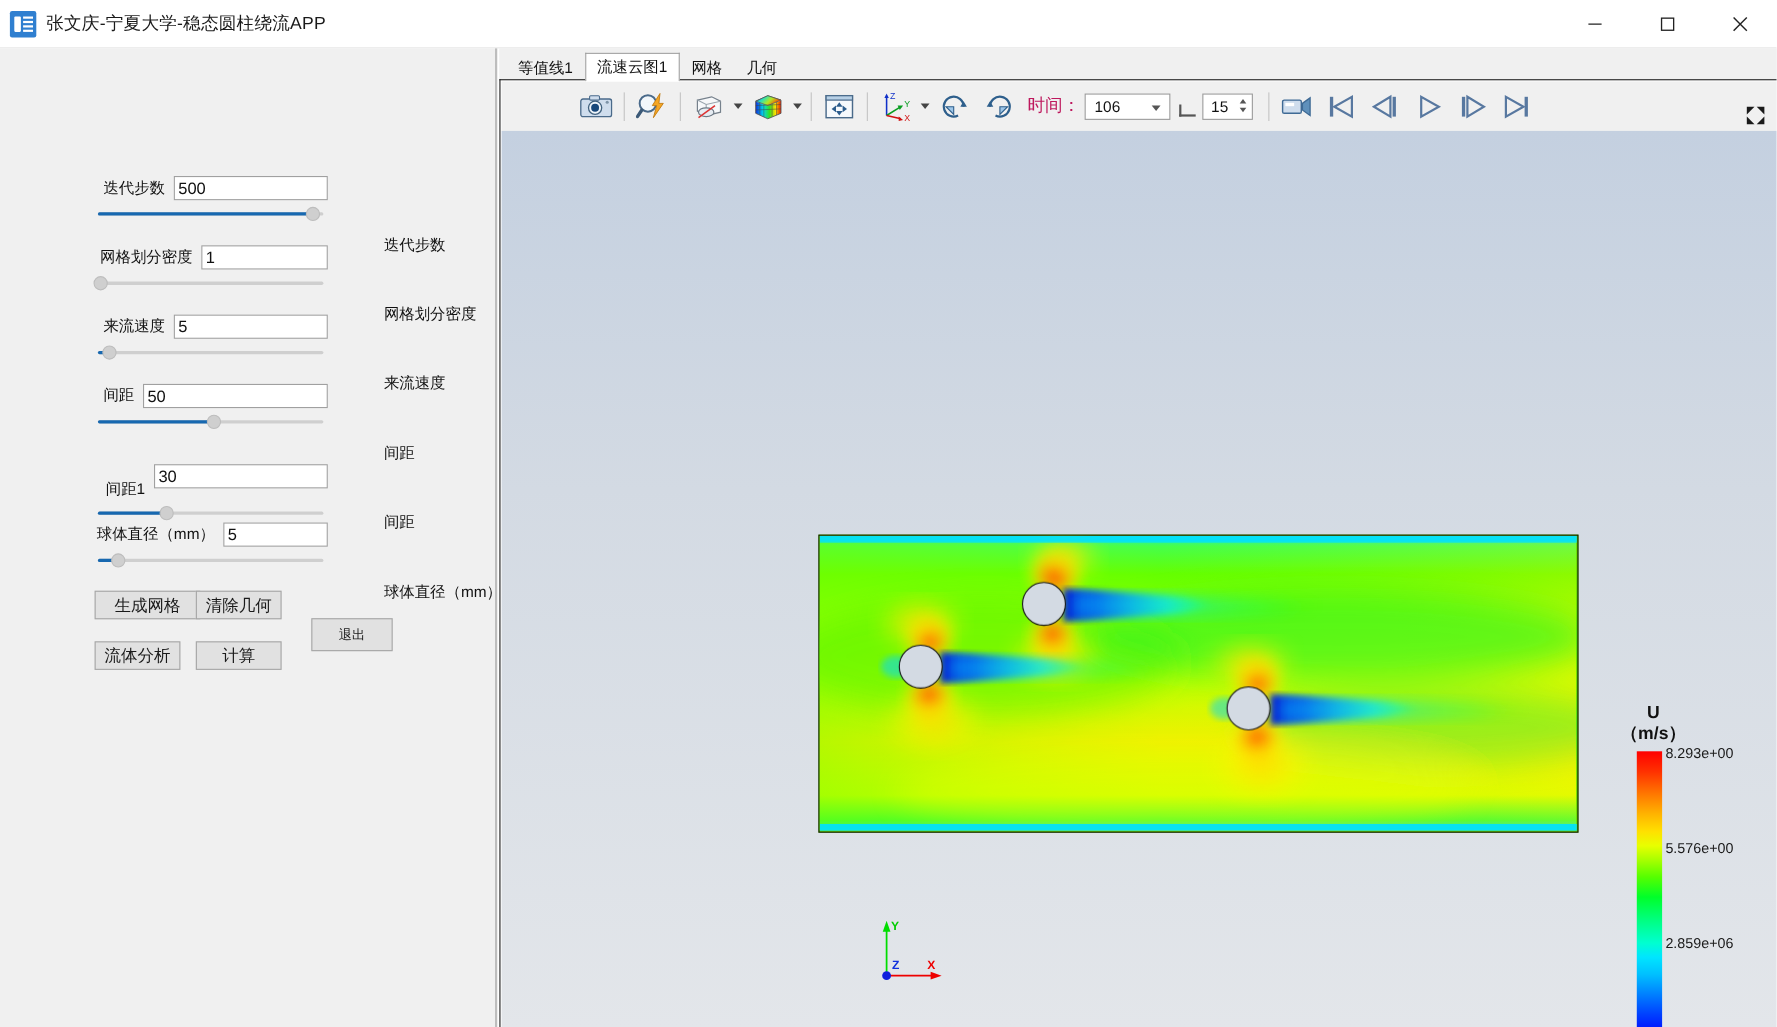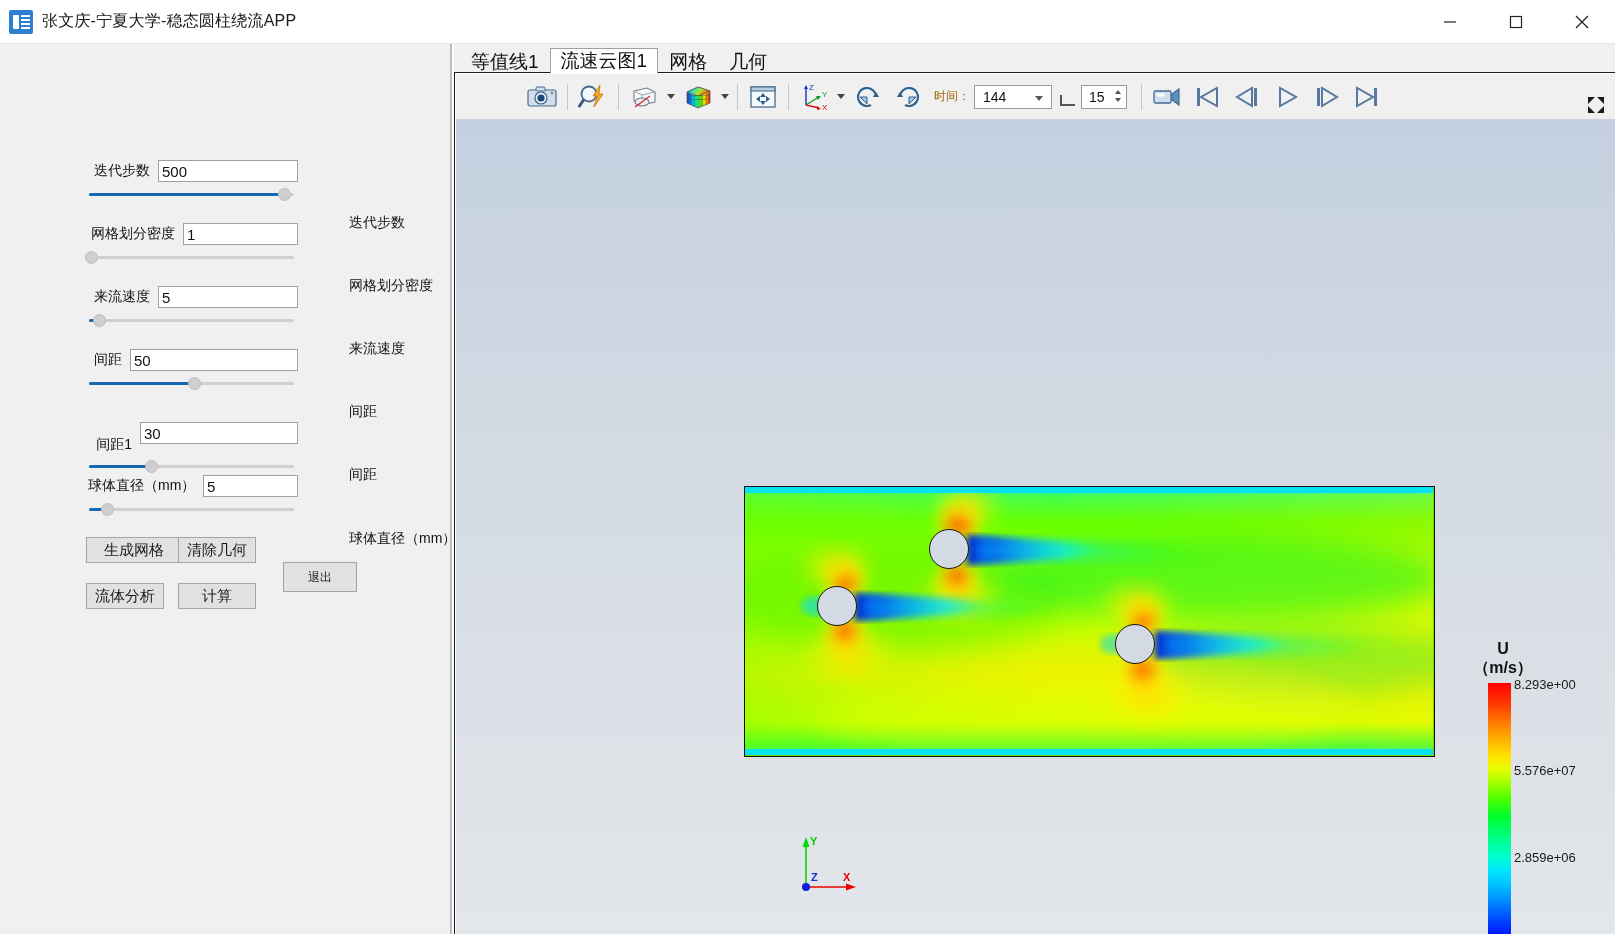--- a/index.html
+++ b/index.html
@@ -98,21 +98,21 @@
     cursor: default; padding: 0;
   }
 
   
   #tabstrip {
     position: absolute; left: 0; top: 0; height: 29px; width: 1161px;
     display: flex; align-items: flex-end; padding-left: 6px;
     background: #f0f0f0;
   }
   .tab {
-    height: 26px; padding: 0 10px; font-size: 19px; color: #111;
+    height: 26px; padding: 0 10px; font-size: 14px; color: #111;
     display: flex; align-items: center; justify-content: center;
     background: transparent; border: 1px solid transparent;
     border-bottom: none; position: relative; top: 1px;
     white-space: nowrap;
   }
   .tab.active {
     background: #ffffff; border-color: #a0a0a0;
     border-bottom: 1px solid #ffffff; z-index: 3;
   }
 
@@ -142,21 +142,21 @@
   .tbarrow {
     width: 14px; height: 38px; display: flex;
     align-items: center; justify-content: center;
   }
   .tbarrow i {
     display: block; width: 0; height: 0;
     border-left: 4px solid transparent;
     border-right: 4px solid transparent;
     border-top: 5px solid #444;
   }
-  .tlabel { font-size: 12px; color: #a16207; margin: 0 4px 0 6px; white-space: nowrap; }
+  .tlabel { font-size: 16px; color: #be185d; margin: 0 4px 0 6px; white-space: nowrap; }
   .combo {
     width: 78px; height: 24px; border: 1px solid #9a9a9a; background: #fff;
     display: flex; align-items: center; position: relative;
     font-size: 14px; color: #111; padding-left: 8px;
   }
   .combo .cb-arrow {
     position: absolute; right: 8px; top: 10px;
     width: 0; height: 0;
     border-left: 4px solid transparent;
     border-right: 4px solid transparent;
@@ -464,21 +464,21 @@
       <div class="tbbtn">
         <svg width="30" height="28" viewBox="0 0 30 28">
           <path d="M7 14 A9 9 0 1 1 12 22" fill="none" stroke="#2e5f8c" stroke-width="2"></path>
           <polygon points="4,14 10,14 7,9" fill="#2e5f8c"></polygon>
           <path d="M23 14 L16 14 L16 21 Z" fill="#9ec6e8" stroke="#2e5f8c" stroke-width="1"></path>
         </svg>
       </div>
 
       <div class="tlabel">时间：</div>
       <div class="combo">
-        <span>144</span>
+        <span>106</span>
         <span class="cb-arrow"></span>
       </div>
       <div class="littlebox"></div>
       <div class="spin">
         <span>15</span>
         <span class="ups">
             <i class="u"></i>
             <i class="d"></i>
           </span>
       </div>
@@ -659,21 +659,21 @@
       </div>
 
       <div id="colorbar-wrap">
         <div id="cb-title">
           <div>U</div>
           <div>（m/s）</div>
         </div>
         <div id="cb-body" style="height:270px;">
           <div id="cb-bar"></div>
           <div class="cb-tick" style="top:-6px;">8.293e+00</div>
-          <div class="cb-tick" style="top:80px;">5.576e+07</div>
+          <div class="cb-tick" style="top:80px;">5.576e+00</div>
           <div class="cb-tick" style="top:167px;">2.859e+06</div>
 
         </div>
       </div>
 
     </div>
   </div>
 </div>
 
 </body></html>

